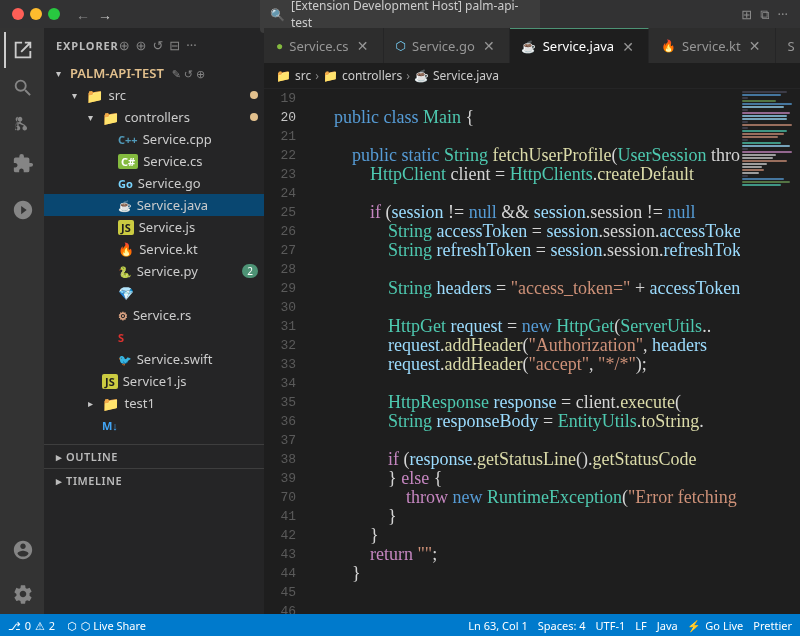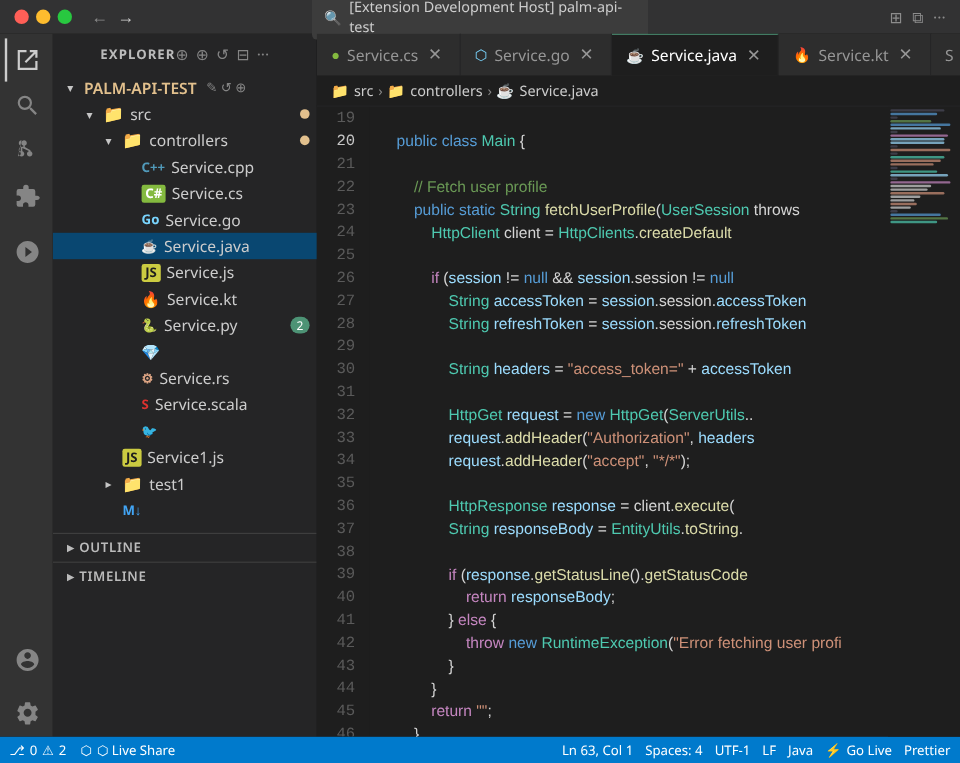--- a/index.html
+++ b/index.html
@@ -120,21 +120,21 @@
       width: 220px;
       background: #252526;
       display: flex;
       flex-direction: column;
       flex-shrink: 0;
       overflow: hidden;
     }
     .sidebar-header {
       display: flex;
       align-items: center;
-      justify-content: center;
+      justify-content: flex-start;
       padding: 8px 12px;
     }
     .sidebar-title {
       color: #bbbbbb;
       font-size: 11px;
       font-weight: 700;
       letter-spacing: 0.08em;
     }
     .sidebar-header-icons {
       display: flex;
@@ -304,22 +304,22 @@
     .line-num.active { color: #c6c6c6; }
     .code-area {
       flex: 1;
       overflow: hidden;
       padding-left: 8px;
       position: relative;
     }
     .code-line {
       height: 19px;
       line-height: 19px;
-      font-size: 13px;
-      font-family: Liberation Sans, sans-serif;
+      font-size: 18px;
+      font-family: Liberation Serif, serif;
       white-space: nowrap;
       color: #d4d4d4;
     }
     
     .kw { color: #569cd6; }
     .kw2 { color: #c586c0; }
     .type { color: #4ec9b0; }
     .fn { color: #dcdcaa; }
     .str { color: #ce9178; }
     .comment { color: #6a9955; }
@@ -556,29 +556,29 @@
         <span style="color:#dea584; margin-right:5px; font-size:11px; font-weight:700;">⚙</span>
         <span class="tree-label">Service.rs</span>
       </div>
 
       <div class="tree-item">
         <span class="tree-indent"></span>
         <span class="tree-indent"></span>
         <span class="tree-indent"></span>
         <span class="tree-arrow" style="width:14px;"></span>
         <span style="color:#dc322f; margin-right:5px; font-size:11px; font-weight:700;">S</span>
-        <span class="tree-label">Service.scala</span>
       </div>
 
       <div class="tree-item">
         <span class="tree-indent"></span>
         <span class="tree-indent"></span>
         <span class="tree-indent"></span>
         <span class="tree-arrow" style="width:14px;"></span>
         <span style="color:#f05138; margin-right:5px; font-size:11px; font-weight:700;">🐦</span>
+        <span class="tree-label">Service.swift</span>
       </div>
 
       <div class="tree-item">
         <span class="tree-indent"></span>
         <span class="tree-indent"></span>
         <span class="tree-arrow" style="width:14px;"></span>
         <span style="color:#cbcb41; margin-right:5px; font-size:11px; font-weight:700; background:#cbcb41; color:#1e1e1e; padding:0 3px; border-radius:2px;">JS</span>
         <span class="tree-label">Service1.js</span>
       </div>
 
@@ -673,52 +673,50 @@
         <div class="line-num">30</div>
         <div class="line-num">31</div>
         <div class="line-num">32</div>
         <div class="line-num">33</div>
         <div class="line-num">34</div>
         <div class="line-num">35</div>
         <div class="line-num">36</div>
         <div class="line-num">37</div>
         <div class="line-num">38</div>
         <div class="line-num">39</div>
-        <div class="line-num">40</div>
+        <div class="line-num">70</div>
         <div class="line-num">41</div>
         <div class="line-num">42</div>
         <div class="line-num">43</div>
         <div class="line-num">44</div>
         <div class="line-num">45</div>
         <div class="line-num">46</div>
 
       </div>
       <div class="code-area">
         <div class="code-line">&nbsp;</div>
         <div class="code-line">&nbsp;&nbsp;&nbsp;&nbsp;<span class="kw">public</span> <span class="kw">class</span> <span class="cls">Main</span> <span class="op">{</span></div>
         <div class="code-line">&nbsp;</div>
-        <div class="code-line">&nbsp;&nbsp;&nbsp;&nbsp;&nbsp;&nbsp;&nbsp;&nbsp;<span class="comment">// Fetch user profile</span></div>
         <div class="code-line">&nbsp;&nbsp;&nbsp;&nbsp;&nbsp;&nbsp;&nbsp;&nbsp;<span class="kw">public</span> <span class="kw">static</span> <span class="type">String</span> <span class="fn">fetchUserProfile</span><span class="op">(</span><span class="type">UserSession</span>  throws</div>
         <div class="code-line">&nbsp;&nbsp;&nbsp;&nbsp;&nbsp;&nbsp;&nbsp;&nbsp;&nbsp;&nbsp;&nbsp;&nbsp;<span class="type">HttpClient</span> client <span class="op">=</span> <span class="type">HttpClients</span>.<span class="fn">createDefault</span></div>
         <div class="code-line">&nbsp;</div>
         <div class="code-line">&nbsp;&nbsp;&nbsp;&nbsp;&nbsp;&nbsp;&nbsp;&nbsp;&nbsp;&nbsp;&nbsp;&nbsp;<span class="kw2">if</span> <span class="op">(</span><span class="param">session</span> <span class="op">!=</span> <span class="kw">null</span> <span class="op">&amp;&amp;</span> <span class="param">session</span>.session <span class="op">!=</span> <span class="kw">null</span></div>
         <div class="code-line">&nbsp;&nbsp;&nbsp;&nbsp;&nbsp;&nbsp;&nbsp;&nbsp;&nbsp;&nbsp;&nbsp;&nbsp;&nbsp;&nbsp;&nbsp;&nbsp;<span class="type">String</span> <span class="param">accessToken</span> <span class="op">=</span> <span class="param">session</span>.session.<span class="param">accessToken</span></div>
         <div class="code-line">&nbsp;&nbsp;&nbsp;&nbsp;&nbsp;&nbsp;&nbsp;&nbsp;&nbsp;&nbsp;&nbsp;&nbsp;&nbsp;&nbsp;&nbsp;&nbsp;<span class="type">String</span> <span class="param">refreshToken</span> <span class="op">=</span> <span class="param">session</span>.session.<span class="param">refreshToken</span></div>
         <div class="code-line">&nbsp;</div>
         <div class="code-line">&nbsp;&nbsp;&nbsp;&nbsp;&nbsp;&nbsp;&nbsp;&nbsp;&nbsp;&nbsp;&nbsp;&nbsp;&nbsp;&nbsp;&nbsp;&nbsp;<span class="type">String</span> <span class="param">headers</span> <span class="op">=</span> <span class="str">"access_token="</span> <span class="op">+</span> <span class="param">accessToken</span>  </div>
         <div class="code-line">&nbsp;</div>
         <div class="code-line">&nbsp;&nbsp;&nbsp;&nbsp;&nbsp;&nbsp;&nbsp;&nbsp;&nbsp;&nbsp;&nbsp;&nbsp;&nbsp;&nbsp;&nbsp;&nbsp;<span class="type">HttpGet</span> <span class="param">request</span> <span class="op">=</span> <span class="kw">new</span> <span class="type">HttpGet</span><span class="op">(</span><span class="type">ServerUtils</span>..</div>
         <div class="code-line">&nbsp;&nbsp;&nbsp;&nbsp;&nbsp;&nbsp;&nbsp;&nbsp;&nbsp;&nbsp;&nbsp;&nbsp;&nbsp;&nbsp;&nbsp;&nbsp;<span class="param">request</span>.<span class="fn">addHeader</span><span class="op">(</span><span class="str">"Authorization"</span><span class="op">,</span> <span class="param">headers</span></div>
         <div class="code-line">&nbsp;&nbsp;&nbsp;&nbsp;&nbsp;&nbsp;&nbsp;&nbsp;&nbsp;&nbsp;&nbsp;&nbsp;&nbsp;&nbsp;&nbsp;&nbsp;<span class="param">request</span>.<span class="fn">addHeader</span><span class="op">(</span><span class="str">"accept"</span><span class="op">,</span> <span class="str">"*/*"</span><span class="op">);</span></div>
         <div class="code-line">&nbsp;</div>
         <div class="code-line">&nbsp;&nbsp;&nbsp;&nbsp;&nbsp;&nbsp;&nbsp;&nbsp;&nbsp;&nbsp;&nbsp;&nbsp;&nbsp;&nbsp;&nbsp;&nbsp;<span class="type">HttpResponse</span> <span class="param">response</span> <span class="op">=</span> client.<span class="fn">execute</span><span class="op">(</span></div>
         <div class="code-line">&nbsp;&nbsp;&nbsp;&nbsp;&nbsp;&nbsp;&nbsp;&nbsp;&nbsp;&nbsp;&nbsp;&nbsp;&nbsp;&nbsp;&nbsp;&nbsp;<span class="type">String</span> <span class="param">responseBody</span> <span class="op">=</span> <span class="type">EntityUtils</span>.<span class="fn">toString</span>.</div>
         <div class="code-line">&nbsp;</div>
         <div class="code-line">&nbsp;&nbsp;&nbsp;&nbsp;&nbsp;&nbsp;&nbsp;&nbsp;&nbsp;&nbsp;&nbsp;&nbsp;&nbsp;&nbsp;&nbsp;&nbsp;<span class="kw2">if</span> <span class="op">(</span><span class="param">response</span>.<span class="fn">getStatusLine</span><span class="op">().</span><span class="fn">getStatusCode</span> </div>
-        <div class="code-line">&nbsp;&nbsp;&nbsp;&nbsp;&nbsp;&nbsp;&nbsp;&nbsp;&nbsp;&nbsp;&nbsp;&nbsp;&nbsp;&nbsp;&nbsp;&nbsp;&nbsp;&nbsp;&nbsp;&nbsp;<span class="kw2">return</span> <span class="param">responseBody</span><span class="op">;</span></div>
         <div class="code-line">&nbsp;&nbsp;&nbsp;&nbsp;&nbsp;&nbsp;&nbsp;&nbsp;&nbsp;&nbsp;&nbsp;&nbsp;&nbsp;&nbsp;&nbsp;&nbsp;<span class="op">} </span><span class="kw2">else</span> <span class="op">{</span></div>
         <div class="code-line">&nbsp;&nbsp;&nbsp;&nbsp;&nbsp;&nbsp;&nbsp;&nbsp;&nbsp;&nbsp;&nbsp;&nbsp;&nbsp;&nbsp;&nbsp;&nbsp;&nbsp;&nbsp;&nbsp;&nbsp;<span class="kw2">throw</span> <span class="kw">new</span> <span class="type">RuntimeException</span><span class="op">(</span><span class="str">"Error fetching user profi</span></div>
         <div class="code-line">&nbsp;&nbsp;&nbsp;&nbsp;&nbsp;&nbsp;&nbsp;&nbsp;&nbsp;&nbsp;&nbsp;&nbsp;&nbsp;&nbsp;&nbsp;&nbsp;<span class="op">}</span></div>
         <div class="code-line">&nbsp;&nbsp;&nbsp;&nbsp;&nbsp;&nbsp;&nbsp;&nbsp;&nbsp;&nbsp;&nbsp;&nbsp;<span class="op">}</span></div>
         <div class="code-line">&nbsp;&nbsp;&nbsp;&nbsp;&nbsp;&nbsp;&nbsp;&nbsp;&nbsp;&nbsp;&nbsp;&nbsp;<span class="kw2">return</span> <span class="str">""</span><span class="op">;</span></div>
         <div class="code-line">&nbsp;&nbsp;&nbsp;&nbsp;&nbsp;&nbsp;&nbsp;&nbsp;<span class="op">}</span></div>
 
       </div>
 
       <div class="minimap">

